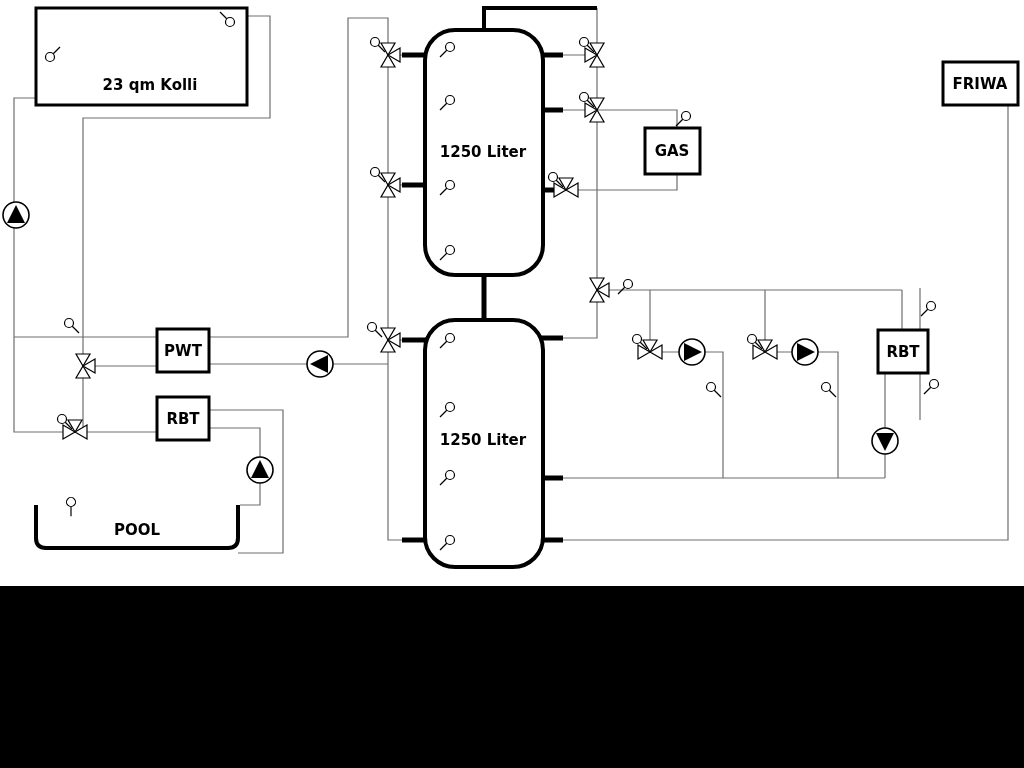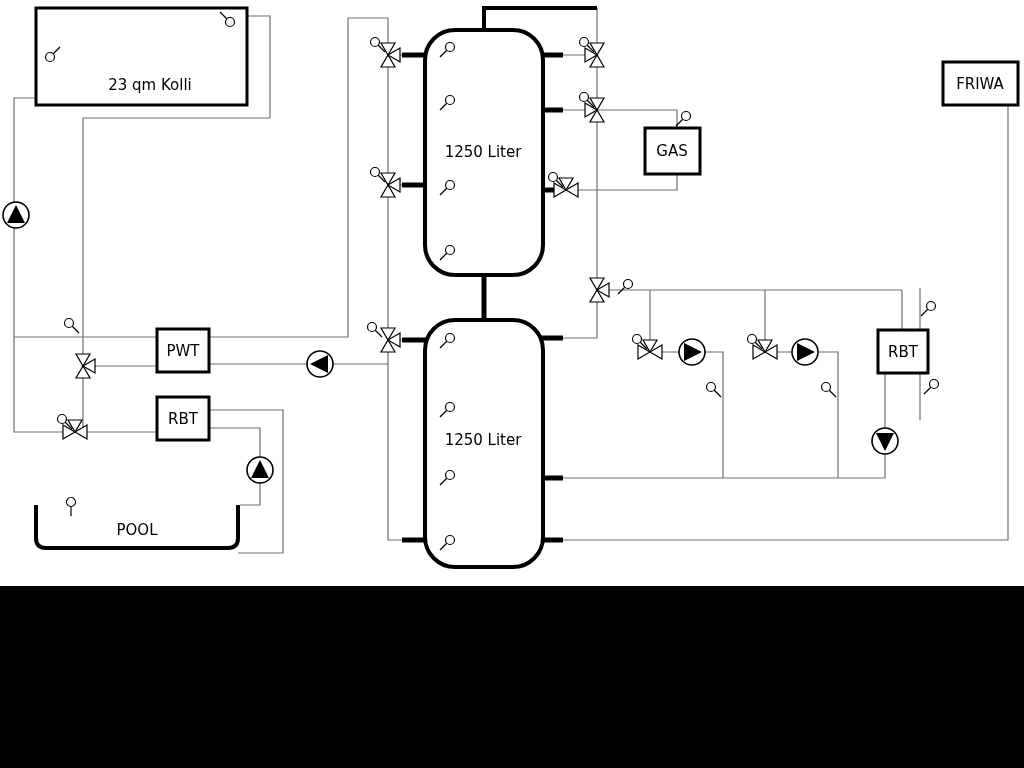--- a/index.html
+++ b/index.html
@@ -1,17 +1,17 @@
 <!DOCTYPE html>
 <html><head>
 <meta charset="utf-8">
 <style>
   html,body{margin:0;padding:0;background:#000;}
   .stage{position:relative;width:1024px;height:768px;background:#000;overflow:hidden;}
-  .diagram-area{position:absolute;top:0;left:0;width:1024px;height:586px;background:#fff;}
+  .diagram-area{position:absolute;top:0;left:0;width:1024px;height:586px;background:#fff;font-weight:bold;}
   .footer-bar{position:absolute;top:586px;left:0;width:1024px;height:182px;background:#000;}
   svg{display:block;}
   .tp{stroke:#6e6e6e;stroke-width:1.2;fill:none;}
   .kp{stroke:#000;stroke-width:5;fill:none;}
   .kp4{stroke:#000;stroke-width:4;fill:none;}
   .box{fill:#fff;stroke:#000;stroke-width:3;}
   .tank{fill:#fff;stroke:#000;stroke-width:4;}
   .lbl{font-family:"DejaVu Sans","Liberation Sans",sans-serif;font-size:15px;fill:#000;text-anchor:middle;}
 </style>
 </head>

